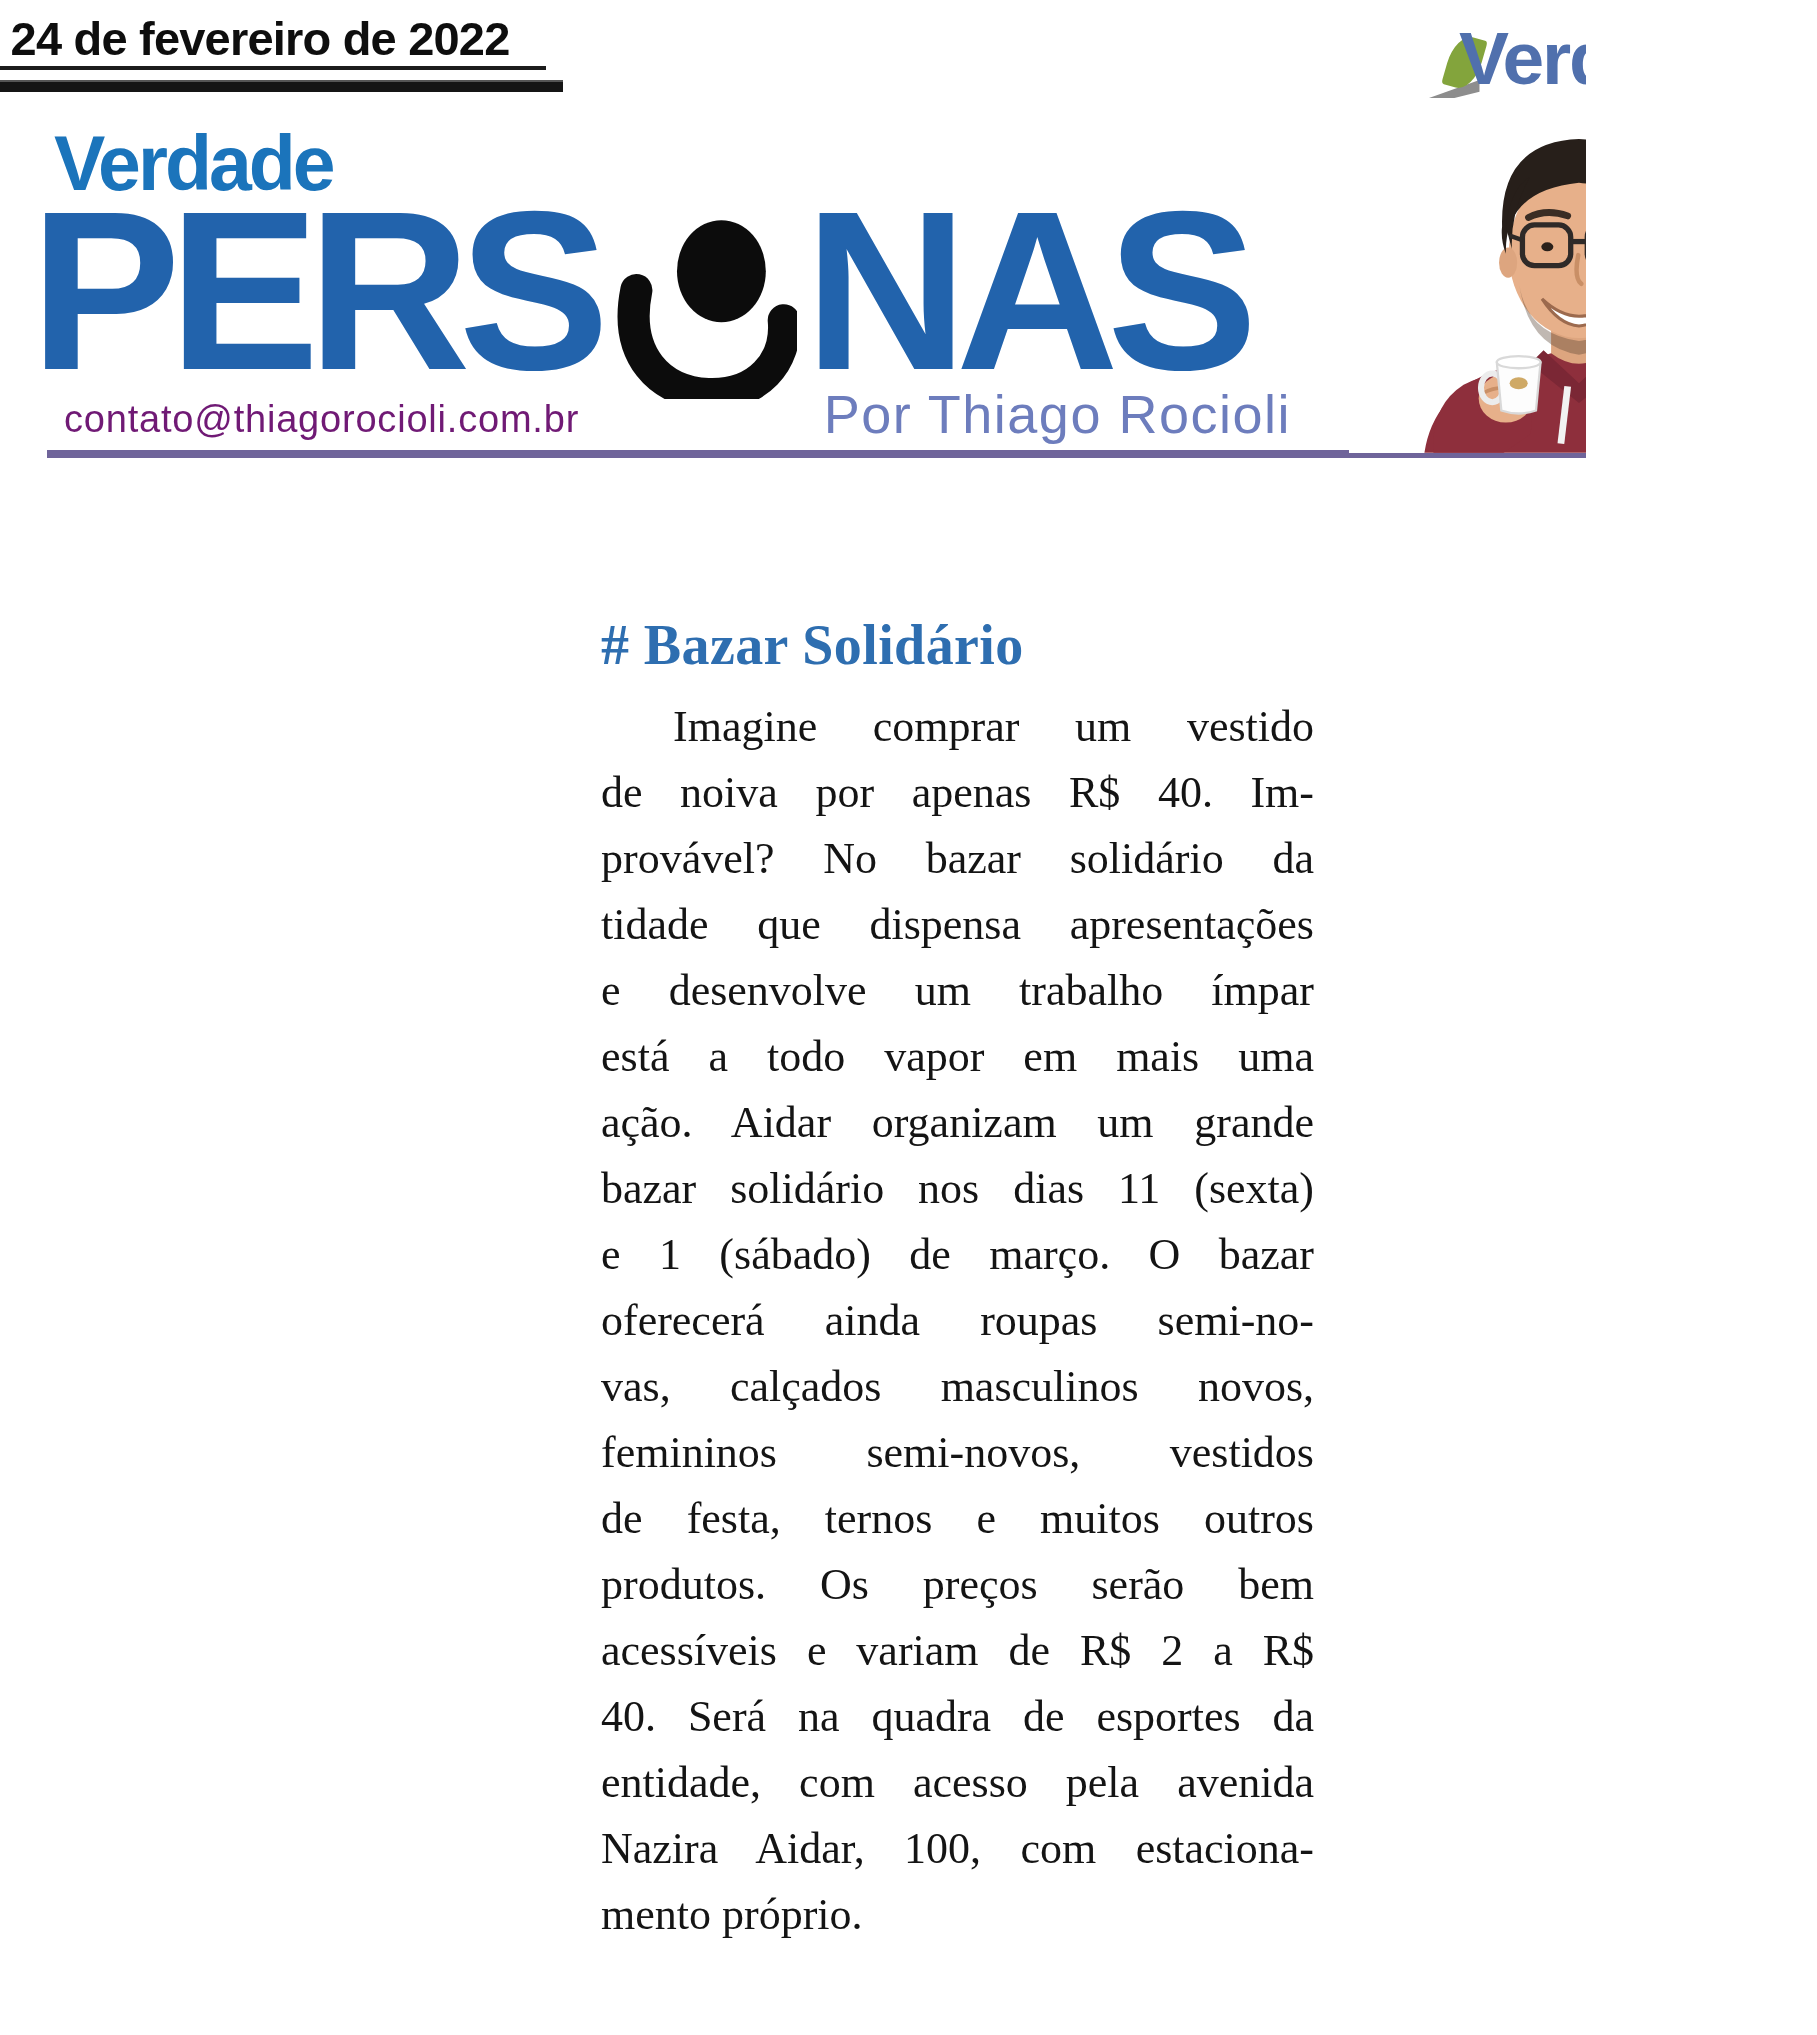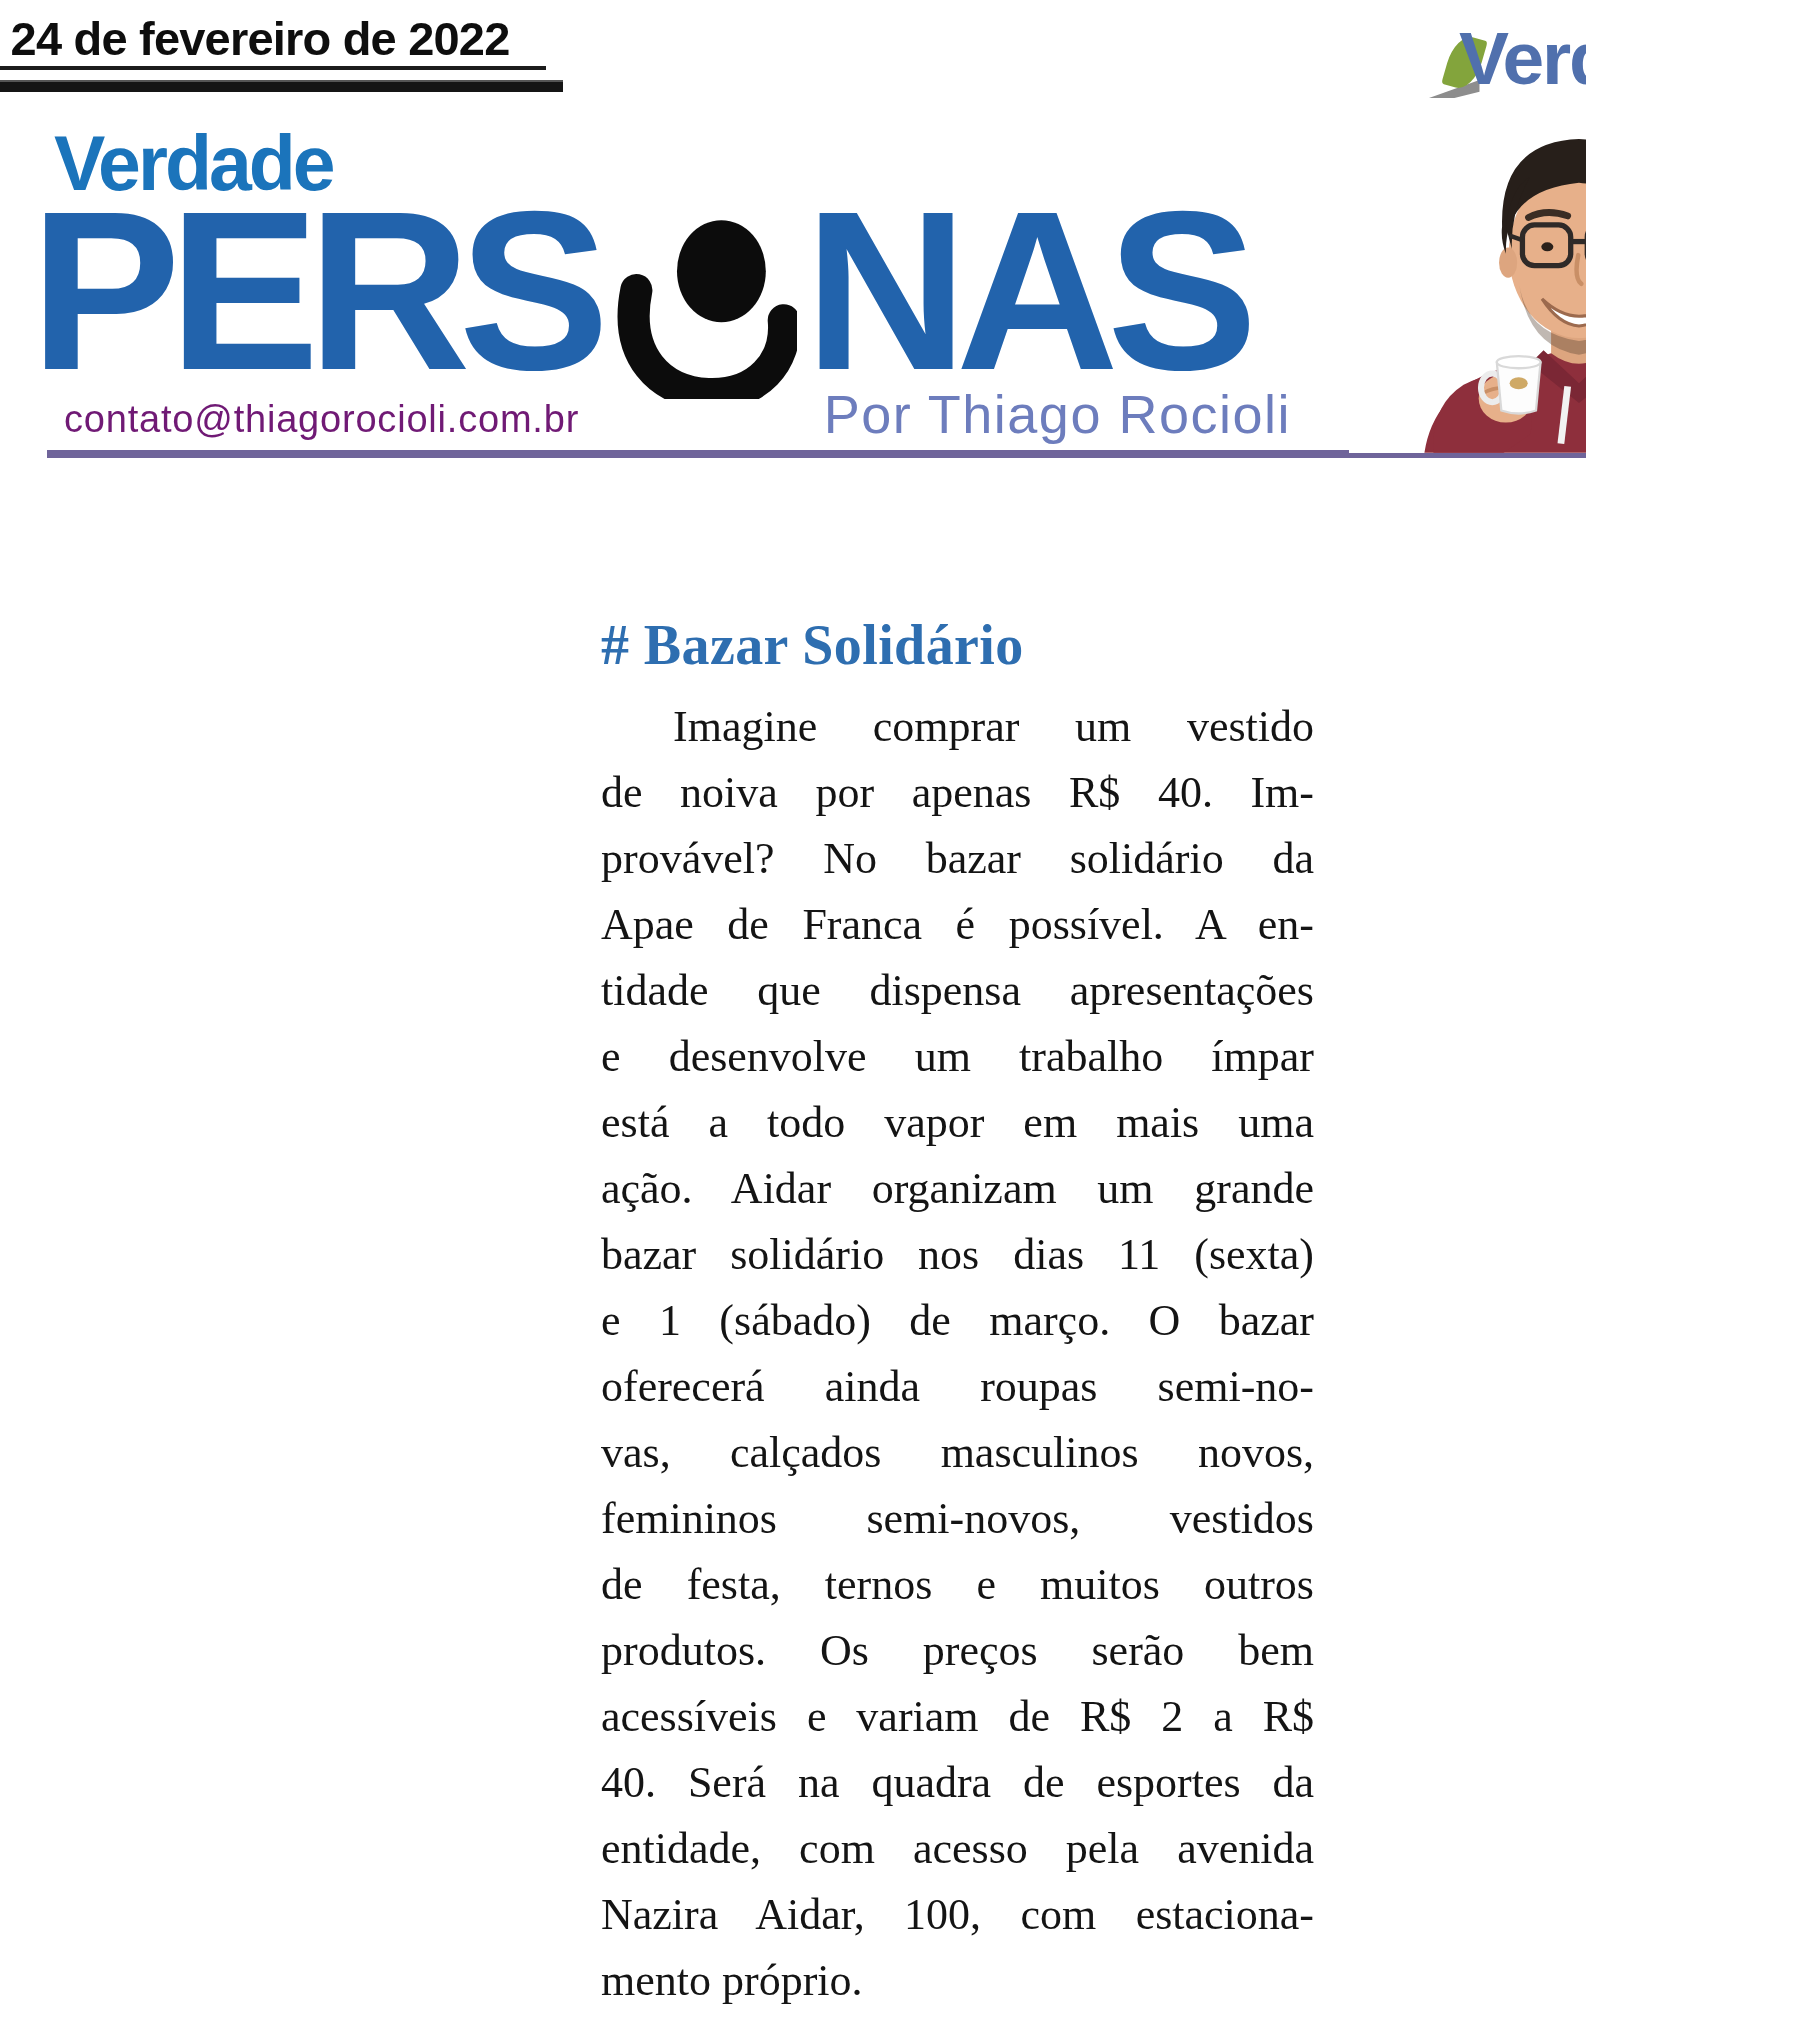--- a/index.html
+++ b/index.html
@@ -149,21 +149,20 @@
 
     <path d="M256 266 Q305 312 354 266 Q332 300 305 302 Q278 300 256 266 Z" fill="#ffffff" stroke="#9c6a4e" stroke-width="4"></path>
   </svg>
 
   <div class="article">
     <div class="article-heading"># Bazar Solidário</div>
     <div class="article-body">
         <div class="line first">Imagine comprar um vestido</div>
         <div class="line">de noiva por apenas R$ 40. Im-</div>
         <div class="line">provável? No bazar solidário da</div>
-        <div class="line">Apae de Franca é possível. A en-</div>
         <div class="line">tidade que dispensa apresentações</div>
         <div class="line">e desenvolve um trabalho ímpar</div>
         <div class="line">está a todo vapor em mais uma</div>
         <div class="line">ação. Aidar organizam um grande</div>
         <div class="line">bazar solidário nos dias 11 (sexta)</div>
         <div class="line">e 1 (sábado) de março. O bazar</div>
         <div class="line">oferecerá ainda roupas semi-no-</div>
         <div class="line">vas, calçados masculinos novos,</div>
         <div class="line">femininos semi-novos, vestidos</div>
         <div class="line">de festa, ternos e muitos outros</div>

